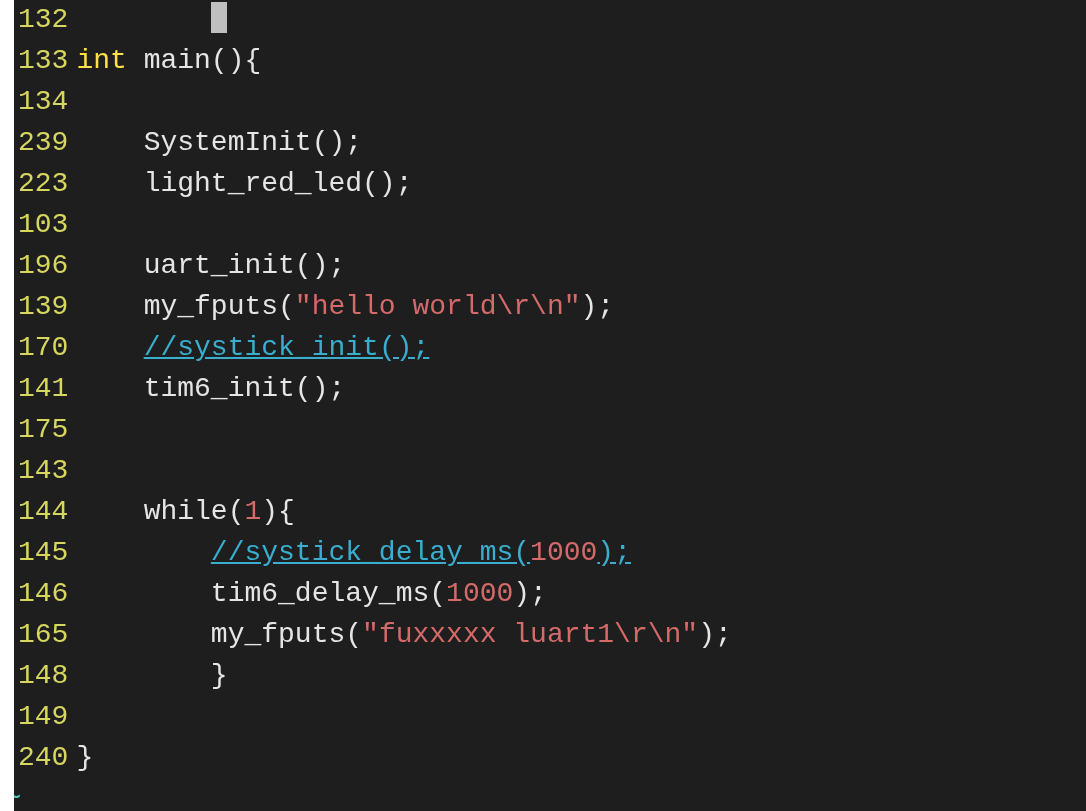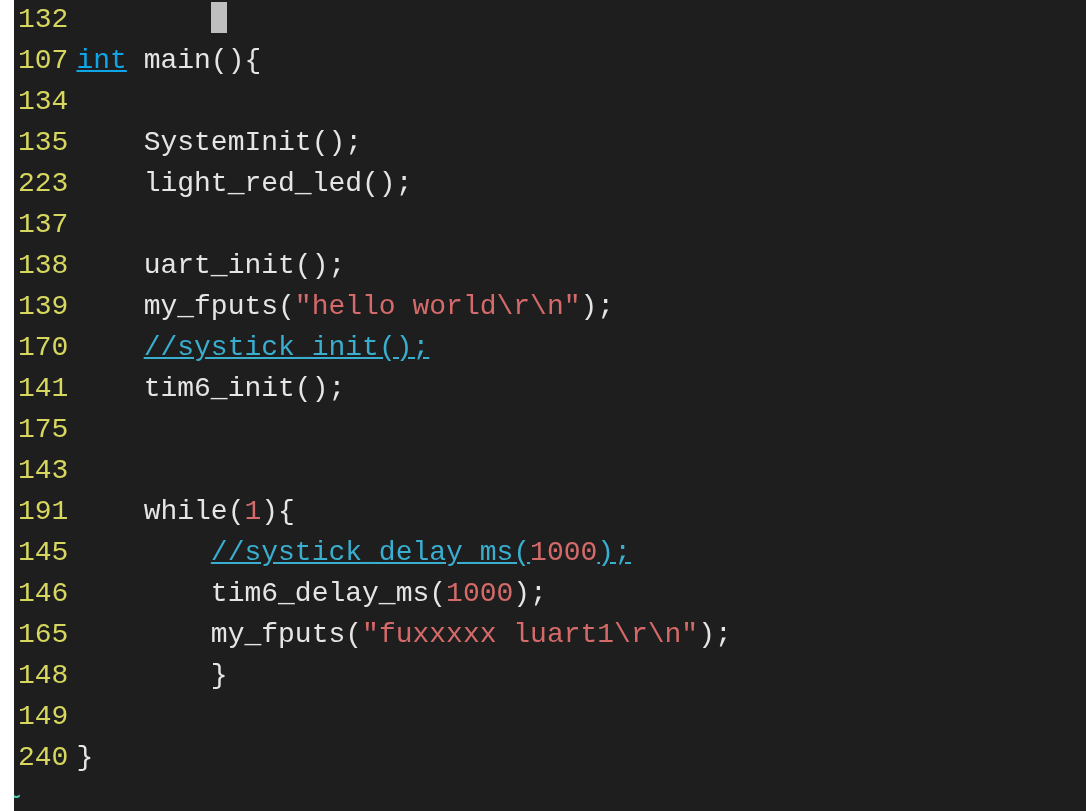--- a/index.html
+++ b/index.html
@@ -30,21 +30,21 @@
       padding-left: 0;
     }
     .line {
       display: block;
       height: 41px;
     }
     .gutter .line {
       color: #d7d75f; 
       font-weight: 500;
     }
-    .tok-type { color: #0ea5e9; text-decoration: underline; }
+    .tok-type { color: #fde047; }
     .tok-default { color: #e5e5e5; }
     .tok-string { color: #d56a6a; } 
     .tok-comment { color: #39aecf; text-decoration: underline; } 
     .tok-number { color: #d56a6a; }
     .cursor {
       display: inline-block;
       width: 0.58em;
       height: 1.1em;
       background: #bfbfbf;
       vertical-align: text-bottom;
@@ -64,32 +64,32 @@
     }
   </style>
 </head>
 <body>
 
 <div class="left-edge"></div>
 
 <div class="editor" style="margin-left:14px;">
   <div class="gutter">
       <span class="line">132</span>
-      <span class="line">107</span>
+      <span class="line">133</span>
       <span class="line">134</span>
-      <span class="line">135</span>
+      <span class="line">239</span>
       <span class="line">223</span>
-      <span class="line">137</span>
-      <span class="line">138</span>
+      <span class="line">103</span>
+      <span class="line">196</span>
       <span class="line">139</span>
       <span class="line">170</span>
       <span class="line">141</span>
       <span class="line">175</span>
       <span class="line">143</span>
-      <span class="line">191</span>
+      <span class="line">144</span>
       <span class="line">145</span>
       <span class="line">146</span>
       <span class="line">165</span>
       <span class="line">148</span>
       <span class="line">149</span>
       <span class="line">240</span>
       <span class="line"> </span>
     </div>
   <div class="code"><span class="line"><span class="tok-default">        </span><span class="cursor"></span></span><span class="line"><span class="tok-type">int</span><span class="tok-default"> main(){</span></span><span class="line"> </span><span class="line"><span class="tok-default">    SystemInit();</span></span><span class="line"><span class="tok-default">    light_red_led();</span></span><span class="line"> </span><span class="line"><span class="tok-default">    uart_init();</span></span><span class="line"><span class="tok-default">    my_fputs(</span><span class="tok-string">"hello world\r\n"</span><span class="tok-default">);</span></span><span class="line"><span class="tok-default">    </span><span class="tok-comment">//systick_init();</span></span><span class="line"><span class="tok-default">    tim6_init();</span></span><span class="line"> </span><span class="line"> </span><span class="line"><span class="tok-default">    while(</span><span class="tok-number">1</span><span class="tok-default">){</span></span><span class="line"><span class="tok-default">        </span><span class="tok-comment">//systick_delay_ms(</span><span class="tok-number">1000</span><span class="tok-comment">);</span></span><span class="line"><span class="tok-default">        tim6_delay_ms(</span><span class="tok-number">1000</span><span class="tok-default">);</span></span><span class="line"><span class="tok-default">        my_fputs(</span><span class="tok-string">"fuxxxxx luart1\r\n"</span><span class="tok-default">);</span></span><span class="line"><span class="tok-default">        }</span></span><span class="line"> </span><span class="line"><span class="tok-default">}</span></span><span class="line tilde" style="margin-left: -72px;">~</span></div>
 </div>

